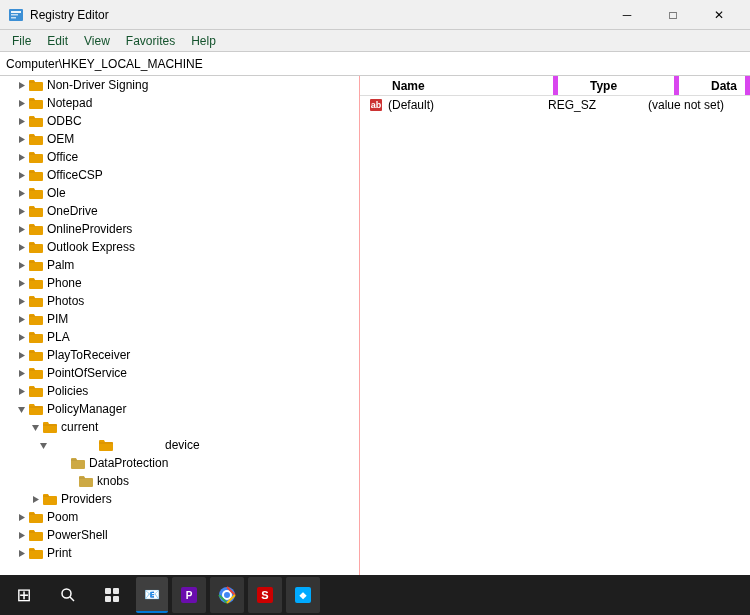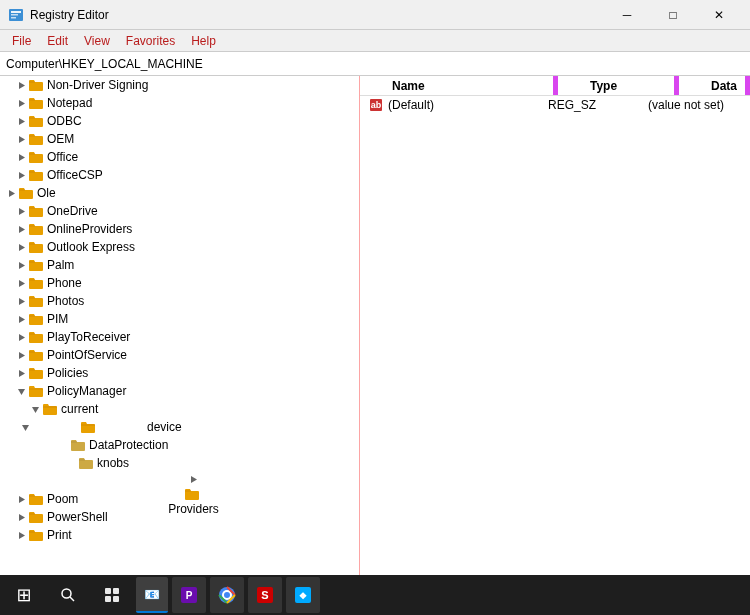--- a/index.html
+++ b/index.html
@@ -58,21 +58,21 @@
       height: 22px;
       display: flex;
       align-items: center;
       padding: 0 4px;
       border-bottom: 1px solid #ccc;
     }
     .menu-item {
       padding: 2px 8px;
       cursor: pointer;
       font-size: 12px;
-      color: #b91c1c;
+      color: #14532d;
     }
 
     
     .address-bar {
       background: #fff;
       height: 24px;
       display: flex;
       align-items: center;
       padding: 0 6px;
       border-bottom: 1px solid #ccc;
@@ -332,21 +332,21 @@
             </svg>
           </span>
           <span class="folder-icon">
             <svg width="16" height="16" viewBox="0 0 16 16" fill="none">
       <path d="M1 4 Q1 3 2 3 L6 3 L7 5 L14 5 Q15 5 15 6 L15 13 Q15 14 14 14 L2 14 Q1 14 1 13 Z" fill="#e8a000"></path>
       <path d="M1 5 L7 5" stroke="#c07800" stroke-width="0.5"></path>
     </svg>
           </span>
           <span>OfficeCSP</span>
         </div>
-        <div class="tree-item" style="padding-left: 4px;">
+        <div class="tree-item" style="padding-left: 14px;">
           <span class="expand-btn">
             <svg width="9" height="9" viewBox="0 0 9 9">
               <polygon points="2,1 8,4.5 2,8" fill="#666"></polygon>
             </svg>
           </span>
           <span class="folder-icon">
             <svg width="16" height="16" viewBox="0 0 16 16" fill="none">
       <path d="M1 4 Q1 3 2 3 L6 3 L7 5 L14 5 Q15 5 15 6 L15 13 Q15 14 14 14 L2 14 Q1 14 1 13 Z" fill="#e8a000"></path>
       <path d="M1 5 L7 5" stroke="#c07800" stroke-width="0.5"></path>
     </svg>
@@ -456,20 +456,34 @@
             <svg width="9" height="9" viewBox="0 0 9 9">
               <polygon points="2,1 8,4.5 2,8" fill="#666"></polygon>
             </svg>
           </span>
           <span class="folder-icon">
             <svg width="16" height="16" viewBox="0 0 16 16" fill="none">
       <path d="M1 4 Q1 3 2 3 L6 3 L7 5 L14 5 Q15 5 15 6 L15 13 Q15 14 14 14 L2 14 Q1 14 1 13 Z" fill="#e8a000"></path>
       <path d="M1 5 L7 5" stroke="#c07800" stroke-width="0.5"></path>
     </svg>
           </span>
+          <span>PLA</span>
+        </div>
+        <div class="tree-item" style="padding-left: 14px;">
+          <span class="expand-btn">
+            <svg width="9" height="9" viewBox="0 0 9 9">
+              <polygon points="2,1 8,4.5 2,8" fill="#666"></polygon>
+            </svg>
+          </span>
+          <span class="folder-icon">
+            <svg width="16" height="16" viewBox="0 0 16 16" fill="none">
+      <path d="M1 4 Q1 3 2 3 L6 3 L7 5 L14 5 Q15 5 15 6 L15 13 Q15 14 14 14 L2 14 Q1 14 1 13 Z" fill="#e8a000"></path>
+      <path d="M1 5 L7 5" stroke="#c07800" stroke-width="0.5"></path>
+    </svg>
+          </span>
           <span>PlayToReceiver</span>
         </div>
         <div class="tree-item" style="padding-left: 14px;">
           <span class="expand-btn">
             <svg width="9" height="9" viewBox="0 0 9 9">
               <polygon points="2,1 8,4.5 2,8" fill="#666"></polygon>
             </svg>
           </span>
           <span class="folder-icon">
             <svg width="16" height="16" viewBox="0 0 16 16" fill="none">
@@ -514,21 +528,21 @@
             </svg>
           </span>
           <span class="folder-icon">
             <svg width="16" height="16" viewBox="0 0 16 16" fill="none">
       <path d="M1 4 Q1 3 2 3 L6 3 L7 5 L14 5 Q15 5 15 6 L15 13 Q15 14 14 14 L2 14 Q1 14 1 13 Z" fill="#e8a000"></path>
       <path d="M1 6 L15 6" stroke="#c07800" stroke-width="0.5"></path>
     </svg>
           </span>
           <span>current</span>
         </div>
-        <div class="tree-item" style="padding-left: 18px; gap: 48px;">
+        <div class="tree-item" style="padding-left: 36px; gap: 48px;">
           <span class="expand-btn">
             <svg width="9" height="9" viewBox="0 0 9 9">
               <polygon points="1,2 8,2 4.5,8" fill="#666"></polygon>
             </svg>
           </span>
           <span class="folder-icon">
             <svg width="16" height="16" viewBox="0 0 16 16" fill="none">
       <path d="M1 4 Q1 3 2 3 L6 3 L7 5 L14 5 Q15 5 15 6 L15 13 Q15 14 14 14 L2 14 Q1 14 1 13 Z" fill="#e8a000"></path>
       <path d="M1 6 L15 6" stroke="#c07800" stroke-width="0.5"></path>
     </svg>
@@ -548,21 +562,21 @@
         <div class="tree-item" style="padding-left: 64px;">
           <span class="expand-btn" style="visibility: hidden;"></span>
           <span class="folder-icon">
             <svg width="16" height="16" viewBox="0 0 16 16" fill="none">
     <path d="M1 4 Q1 3 2 3 L6 3 L7 5 L14 5 Q15 5 15 6 L15 13 Q15 14 14 14 L2 14 Q1 14 1 13 Z" fill="#cda944"></path>
     <path d="M1 5 L7 5" stroke="#a08030" stroke-width="0.5"></path>
   </svg>
           </span>
           <span>knobs</span>
         </div>
-        <div class="tree-item" style="padding-left: 28px; flex-direction: column;">
+        <div class="tree-item" style="padding-left: 28px;">
           <span class="expand-btn">
             <svg width="9" height="9" viewBox="0 0 9 9">
               <polygon points="2,1 8,4.5 2,8" fill="#666"></polygon>
             </svg>
           </span>
           <span class="folder-icon">
             <svg width="16" height="16" viewBox="0 0 16 16" fill="none">
       <path d="M1 4 Q1 3 2 3 L6 3 L7 5 L14 5 Q15 5 15 6 L15 13 Q15 14 14 14 L2 14 Q1 14 1 13 Z" fill="#e8a000"></path>
       <path d="M1 5 L7 5" stroke="#c07800" stroke-width="0.5"></path>
     </svg>

